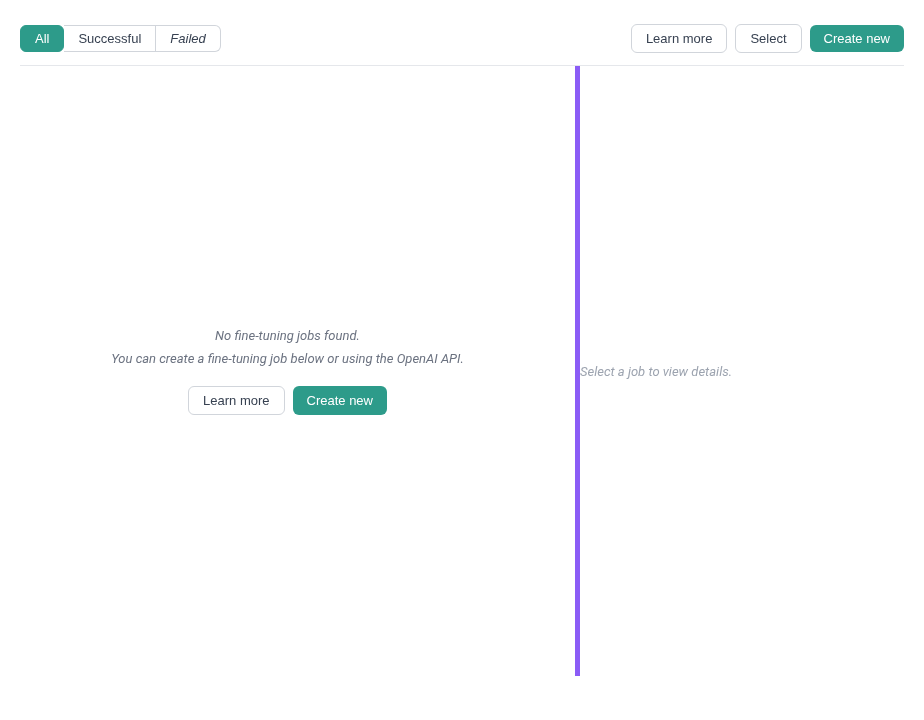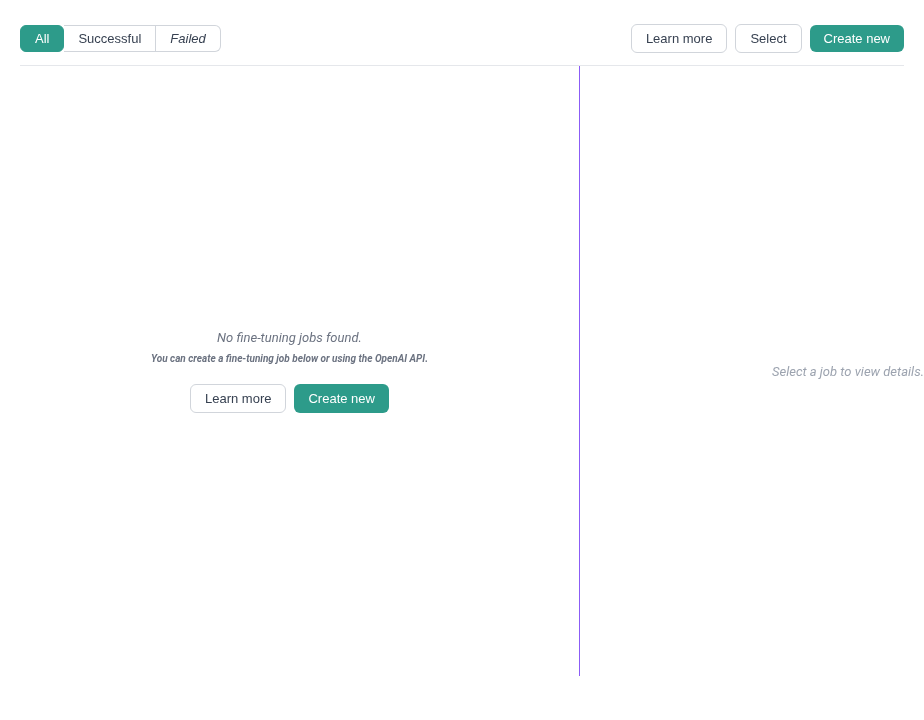--- a/index.html
+++ b/index.html
@@ -104,52 +104,51 @@
       margin: 12px 0 0 0;
     }
 
     .content-area {
       display: flex;
       height: calc(720px - 110px);
     }
 
     .left-panel {
       flex: 0 0 580px;
-      border-right: 1px solid #8b5cf6;
+      border-right: 5px solid #8b5cf6;
       display: flex;
       flex-direction: column;
       align-items: center;
       justify-content: center;
       padding: 40px 20px;
     }
 
     .right-panel {
       flex: 1;
       display: flex;
       align-items: center;
-      justify-content: flex-end;
+      justify-content: flex-start;
     }
 
     .empty-state {
       text-align: center;
     }
 
     .empty-title {
       font-size: 13px;
       color: #6b7280;
       font-style: italic;
       margin-bottom: 8px;
     }
 
     .empty-subtitle {
-      font-size: 10px;
+      font-size: 13px;
       color: #6b7280;
       font-style: italic;
       margin-bottom: 20px;
-      font-weight: bold;
     }
 
     .empty-actions {
       display: flex;
       gap: 8px;
       justify-content: center;
     }
 
     .empty-learn-btn {
       padding: 6px 14px;

